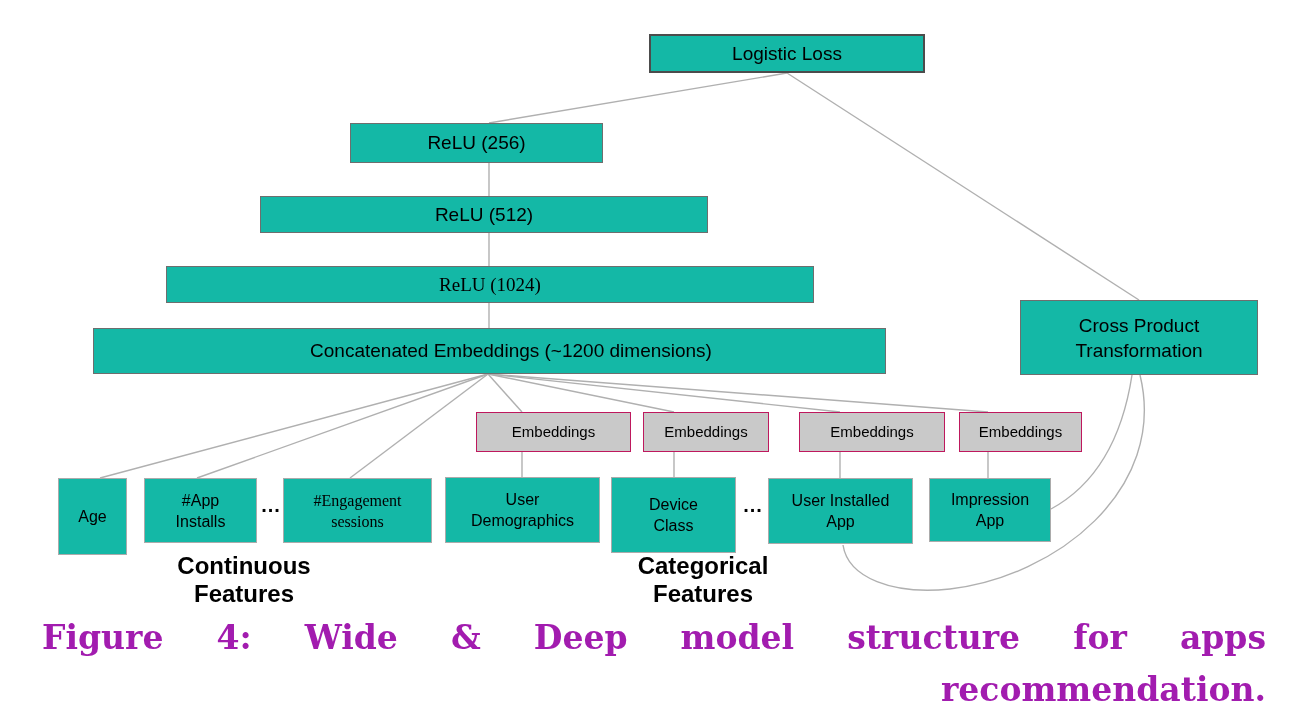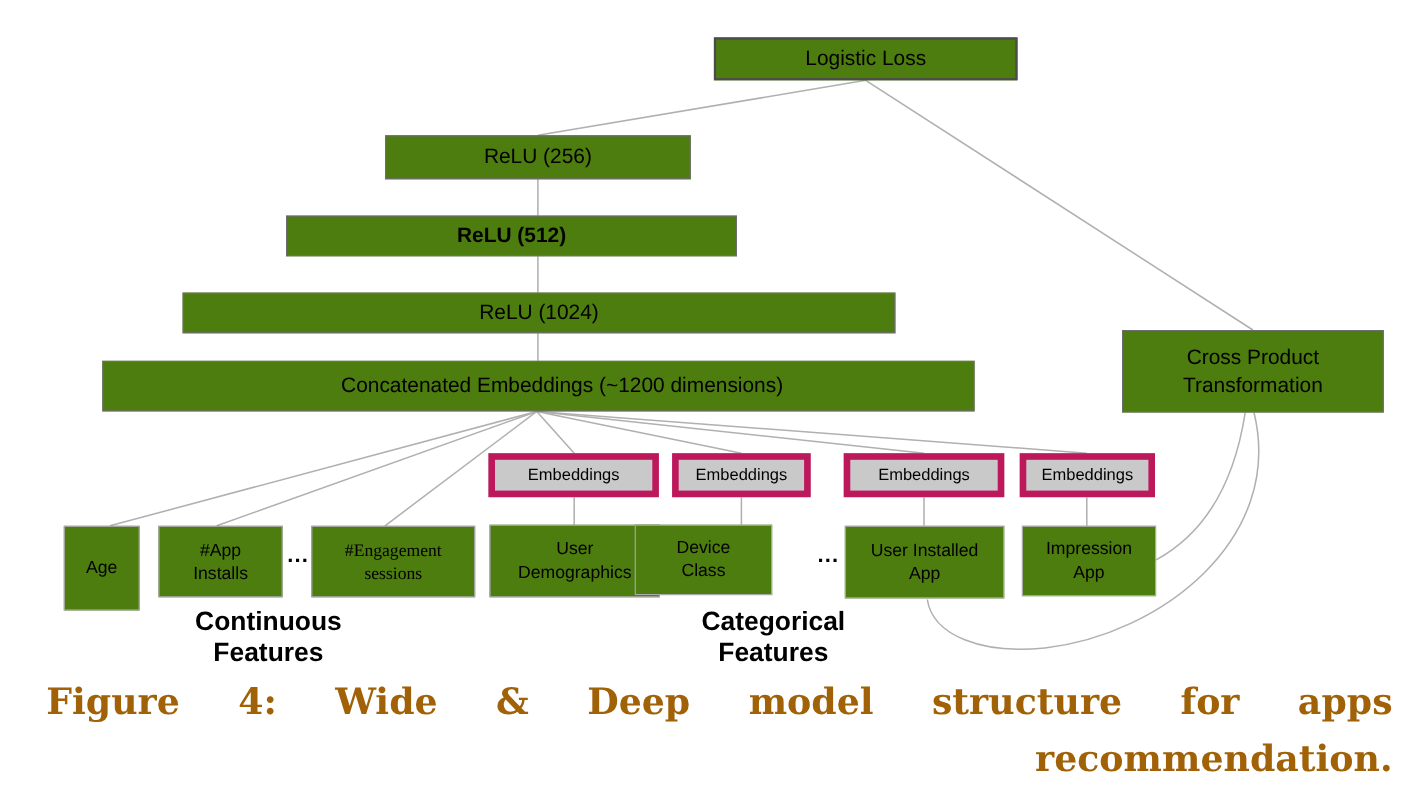--- a/index.html
+++ b/index.html
@@ -3,67 +3,67 @@
 <meta charset="utf-8">
 <style>
   html,body{margin:0;padding:0;background:#fff;}
   #stage{
     position:relative;width:1294px;height:722px;background:#ffffff;overflow:hidden;
     font-family:"Liberation Sans",sans-serif;color:#000;
   }
   #wires{position:absolute;left:0;top:0;z-index:1;}
   .box{
     position:absolute;z-index:2;display:flex;align-items:center;justify-content:center;
-    text-align:center;background:#4d7c0f;border:1.5px solid #6e6e6e;box-sizing:border-box;
+    text-align:center;background:#14b8a6;border:1.5px solid #6e6e6e;box-sizing:border-box;
     font-size:19px;line-height:22px;
   }
   .box.dark-border{border:2px solid #4c4c4c;}
-  .box.emb{background:#c9c9c9;border:6px solid #be185d;font-size:15px;}
+  .box.emb{background:#c9c9c9;border:1px solid #be185d;font-size:15px;margin-left:32px;}
   .box.feat{border:1.3px solid #ababab;font-size:16px;line-height:21px;padding:0 16px;}
   .box.two-line{line-height:25px;}
 
   
   .b-logistic{left:649px;top:34px;width:276px;height:39px;}
-  .b-relu256{left:350px;top:123px;width:278px;height:40px;}
-  .b-relu512{left:260px;top:196px;width:410px;height:37px;font-weight:bold;}
-  .b-relu1024{left:166px;top:266px;width:648px;height:37px;}
+  .b-relu256{left:350px;top:123px;width:253px;height:40px;}
+  .b-relu512{left:260px;top:196px;width:448px;height:37px;}
+  .b-relu1024{left:166px;top:266px;width:648px;height:37px;font-family:Liberation Serif, serif;}
   .b-concat{left:93px;top:328px;width:793px;height:46px;padding-left:43px;}
   .b-cross{left:1020px;top:300px;width:238px;height:75px;}
 
   
   .b-emb1{left:444px;top:412px;width:155px;height:40px;}
   .b-emb2{left:611px;top:412px;width:126px;height:40px;}
   .b-emb3{left:767px;top:412px;width:146px;height:40px;}
   .b-emb4{left:927px;top:412px;width:123px;height:40px;}
 
   
   .b-age{left:58px;top:478px;width:69px;height:77px;}
   .b-app{left:144px;top:478px;width:113px;height:65px;}
   .b-eng{left:283px;top:478px;width:149px;height:65px;font-family:Liberation Serif, serif;}
   .b-udemo{left:445px;top:477px;width:155px;height:66px;}
-  .b-dclass{left:577px;top:477px;width:125px;height:64px;}
+  .b-dclass{left:611px;top:477px;width:125px;height:76px;}
   .b-uinstall{left:768px;top:478px;width:145px;height:66px;}
   .b-impress{left:929px;top:478px;width:122px;height:64px;}
 
   .dots{
     position:absolute;z-index:2;font-size:20px;font-weight:bold;letter-spacing:1px;
     text-align:center;
   }
   .dots1{left:255px;top:494px;width:32px;}
   .dots2{left:737px;top:494px;width:32px;}
 
   .group-label{
     position:absolute;z-index:2;font-size:24px;font-weight:bold;text-align:center;
   }
   .gl-cont{left:129px;top:552px;width:230px;}
   .gl-cat{left:590px;top:552px;width:226px;}
 
   .caption{
     position:absolute;left:42px;top:612px;width:1224px;z-index:2;
-    font-family:"DejaVu Serif",serif;font-weight:bold;font-size:33px;color:#a16207;
+    font-family:"DejaVu Serif",serif;font-weight:bold;font-size:33px;color:#a21caf;
   }
   .caption .l1{text-align:justify;text-align-last:justify;height:52px;line-height:52px;white-space:normal;}
   .caption .l2{text-align:right;height:52px;line-height:52px;}
 </style>
 </head>
 <body>
 
 <div id="stage">
 
   <svg id="wires" width="1294" height="722" viewBox="0 0 1294 722">

